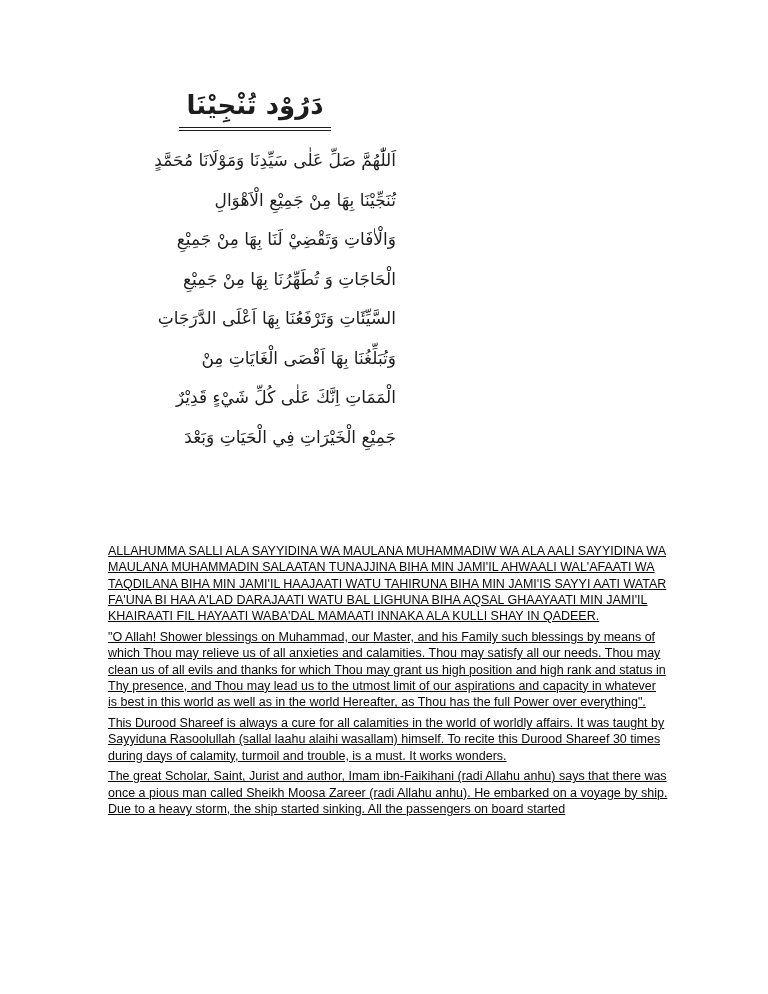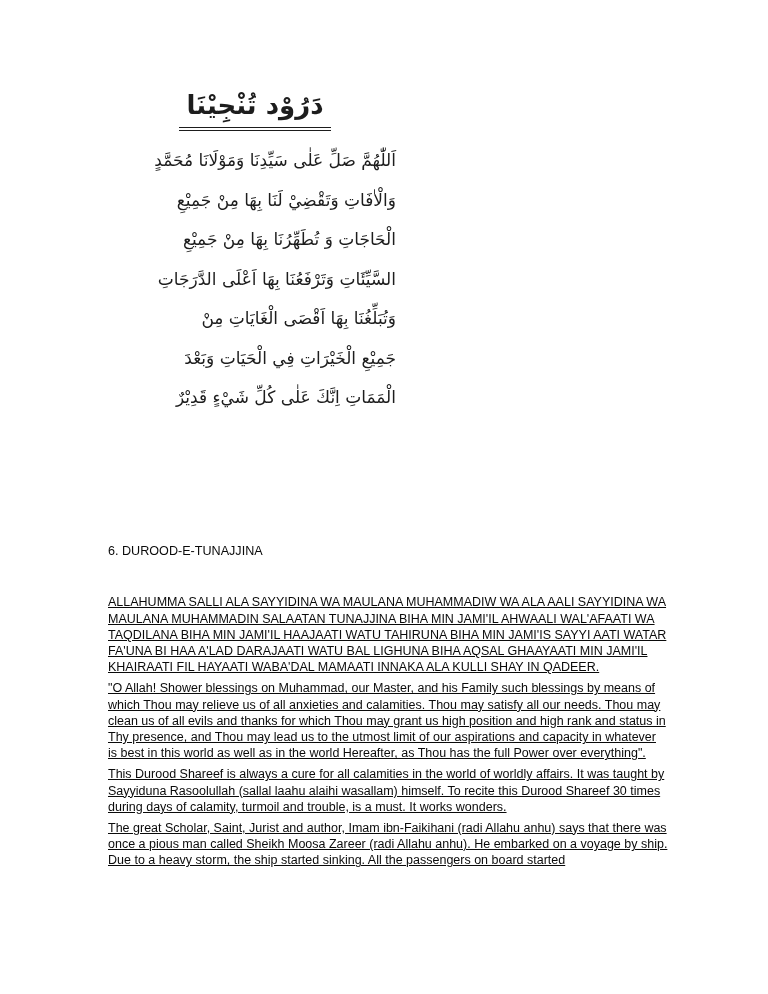--- a/index.html
+++ b/index.html
@@ -70,29 +70,29 @@
 </head>
 <body>
 
 <div class="page">
 
   <div class="arabic-block" lang="ar" dir="rtl">
     <div class="ar-title-row">
       <span class="ar-title">دَرُوْد تُنْجِيْنَا</span>
     </div>
     <div class="ar-line">اَللّٰهُمَّ صَلِّ عَلٰى سَيِّدِنَا وَمَوْلَانَا مُحَمَّدٍ</div>
+    <div class="ar-line">تُنَجِّيْنَا بِهَا مِنْ جَمِيْعِ الْاَهْوَالِ</div>
     <div class="ar-line">وَالْاٰفَاتِ وَتَقْضِيْ لَنَا بِهَا مِنْ جَمِيْعِ</div>
     <div class="ar-line">الْحَاجَاتِ وَ تُطَهِّرُنَا بِهَا مِنْ جَمِيْعِ</div>
     <div class="ar-line">السَّيِّئَاتِ وَتَرْفَعُنَا بِهَا اَعْلَى الدَّرَجَاتِ</div>
     <div class="ar-line">وَتُبَلِّغُنَا بِهَا اَقْصَى الْغَايَاتِ مِنْ</div>
+    <div class="ar-line">الْمَمَاتِ اِنَّكَ عَلٰى كُلِّ شَيْءٍ قَدِيْرٌ</div>
     <div class="ar-line">جَمِيْعِ الْخَيْرَاتِ فِي الْحَيَاتِ وَبَعْدَ</div>
-    <div class="ar-line">الْمَمَاتِ اِنَّكَ عَلٰى كُلِّ شَيْءٍ قَدِيْرٌ</div>
   </div>
 
   <div class="content">
-    <div class="heading">6. DUROOD-E-TUNAJJINA</div>
     <p class="para">ALLAHUMMA SALLI ALA SAYYIDINA WA MAULANA MUHAMMADIW WA ALA AALI SAYYIDINA WA MAULANA MUHAMMADIN SALAATAN TUNAJJINA BIHA MIN JAMI'IL AHWAALI WAL'AFAATI WA TAQDILANA BIHA MIN JAMI'IL HAAJAATI WATU TAHIRUNA BIHA MIN JAMI'IS SAYYI AATI WATAR FA'UNA BI HAA A'LAD DARAJAATI WATU BAL LIGHUNA BIHA AQSAL GHAAYAATI MIN JAMI'IL KHAIRAATI FIL HAYAATI WABA'DAL MAMAATI INNAKA ALA KULLI SHAY IN QADEER.</p>
     <p class="para">"O Allah! Shower blessings on Muhammad, our Master, and his Family such blessings by means of which Thou may relieve us of all anxieties and calamities. Thou may satisfy all our needs. Thou may clean us of all evils and thanks for which Thou may grant us high position and high rank and status in Thy presence, and Thou may lead us to the utmost limit of our aspirations and capacity in whatever is best in this world as well as in the world Hereafter, as Thou has the full Power over everything".</p>
     <p class="para">This Durood Shareef is always a cure for all calamities in the world of worldly affairs. It was taught by Sayyiduna Rasoolullah (sallal laahu alaihi wasallam) himself. To recite this Durood Shareef 30 times during days of calamity, turmoil and trouble, is a must. It works wonders.</p>
     <p class="para">The great Scholar, Saint, Jurist and author, Imam ibn-Faikihani (radi Allahu anhu) says that there was once a pious man called Sheikh Moosa Zareer (radi Allahu anhu). He embarked on a voyage by ship. Due to a heavy storm, the ship started sinking. All the passengers on board started</p>
   </div>
 
 </div>
 
 </body></html>

